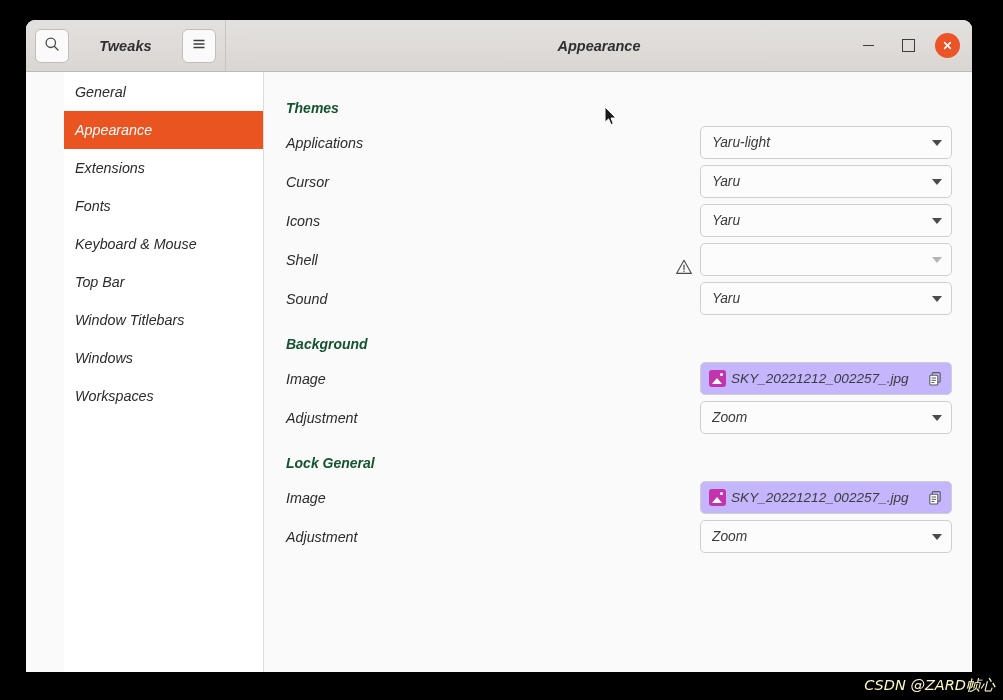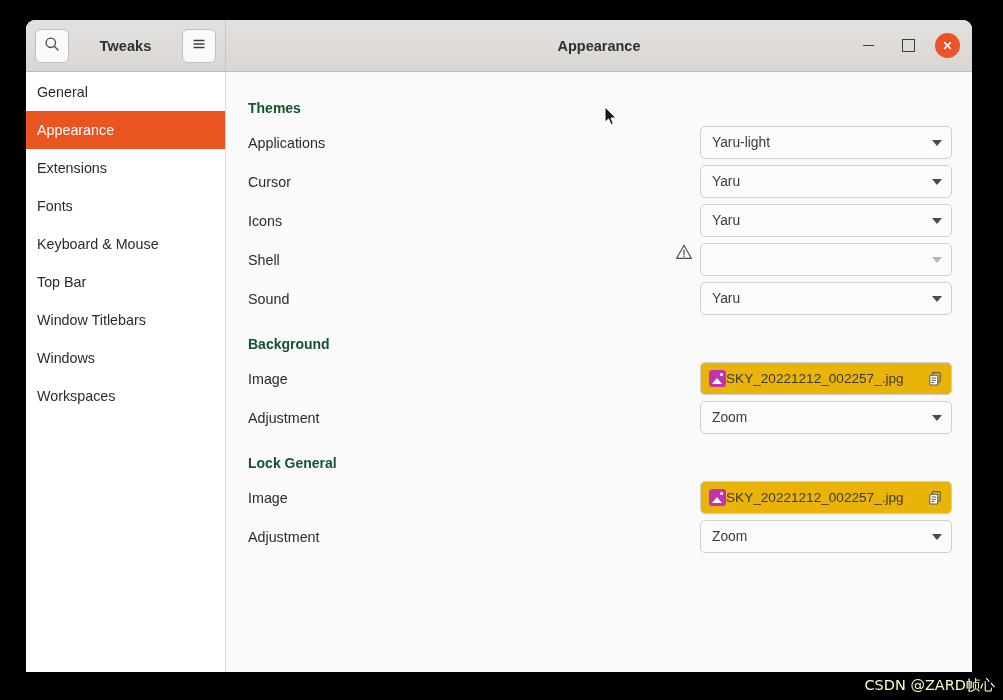--- a/index.html
+++ b/index.html
@@ -10,20 +10,21 @@
     background: #000000;
     overflow: hidden;
     font-family: "Liberation Sans", sans-serif;
   }
 
   #desktop {
     position: relative;
     width: 1003px;
     height: 700px;
     background: #000000;
+    font-style: italic;
   }
 
   
   #window {
     position: absolute;
     left: 26px;
     top: 20px;
     width: 946px;
     height: 652px;
     background: #ffffff;
@@ -125,20 +126,21 @@
     width: 25px; height: 25px;
   }
   .wc-close svg { display: block; }
 
   
   #body {
     flex: 1;
     display: flex;
     min-height: 0;
     background: #fafafa;
+    padding-left: 38px;
   }
 
   
   #sidebar {
     width: 200px;
     flex: 0 0 200px;
     background: #ffffff;
     border-right: 1px solid #dcdcdc;
     padding-top: 0px;
     overflow: hidden;
@@ -186,21 +188,21 @@
 
   .row-label {
     font-size: 14.3px;
     color: #2b2b2b;
     flex: 0 0 auto;
   }
 
   .row-ctrl {
     margin-left: auto;
     display: flex;
-    align-items: flex-start;
+    align-items: flex-end;
     gap: 7px;
   }
 
   
   .combo {
     width: 252px;
     height: 33px;
     background: #fcfcfc;
     border: 1px solid #cfcfcf;
     border-radius: 5px;
@@ -221,26 +223,27 @@
     border-top: 6px solid #4b4b4b;
     margin-left: 6px;
     flex: 0 0 auto;
   }
   .combo.empty .caret { border-top-color: #b5b5b5; }
 
   
   .filebtn {
     width: 252px;
     height: 33px;
-    background: #eab308;
+    background: #c4b5fd;
     border: 1px solid #cfcfcf;
     border-radius: 5px;
     display: flex;
     align-items: center;
     padding: 0 7px 0 8px;
+    gap: 5px;
     cursor: pointer;
   }
   .filebtn .fname {
     font-size: 13.6px;
     color: #3b3b3b;
     flex: 1;
     overflow: hidden;
     white-space: nowrap;
     text-overflow: ellipsis;
     text-align: left;

